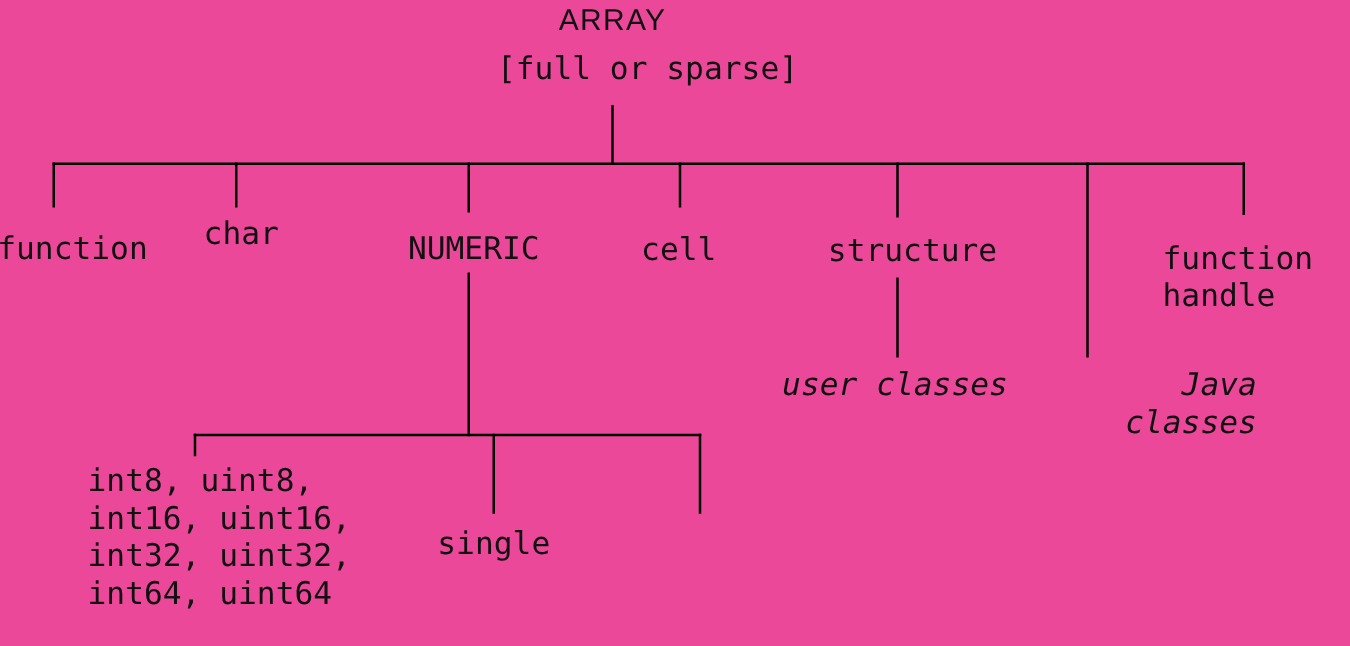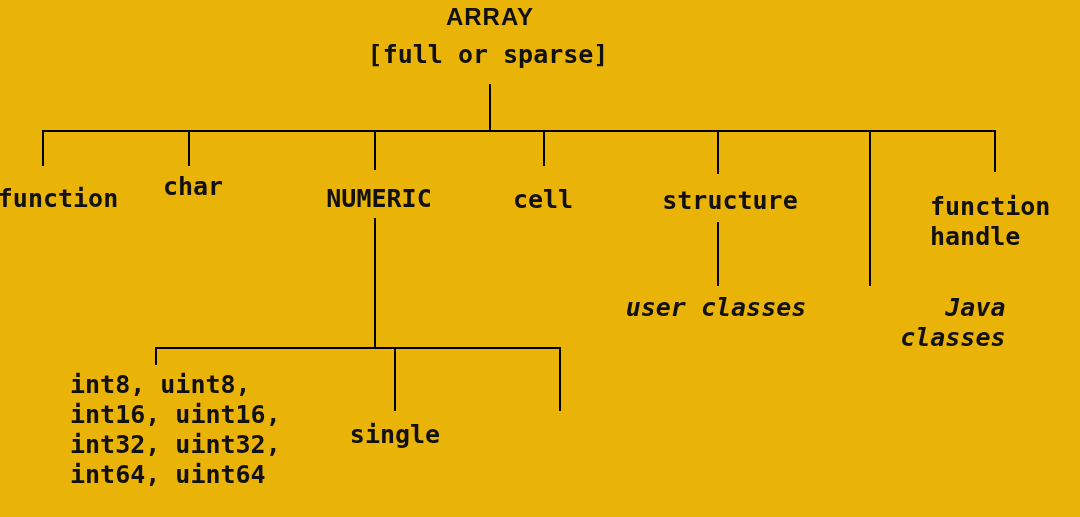--- a/index.html
+++ b/index.html
@@ -4,25 +4,24 @@
 <style>
   html, body {
     margin: 0;
     padding: 0;
     background: #ffffff;
   }
   #diagram {
     position: relative;
     width: 1080px;
     height: 517px;
-    background: #eab308;
+    background: #ec4899;
     color: #111111;
     font-family: "DejaVu Sans Mono", monospace;
     overflow: hidden;
-    font-weight: bold;
   }
   .line {
     position: absolute;
     background: #000000;
   }
   .vline { width: 2px; }
   .hline { height: 2px; }
   .label {
     position: absolute;
     font-size: 25px;
@@ -58,21 +57,21 @@
 
   <div class="line vline" style="left:717px; top:222px; height:64px;"></div>
 
   <div class="line vline" style="left:374px; top:218px; height:131px;"></div>
   <div class="line hline" style="left:155px; top:347px; width:406px;"></div>
   <div class="line vline" style="left:155px; top:347px; height:18px;"></div>
   <div class="line vline" style="left:394px; top:347px; height:64px;"></div>
   <div class="line vline" style="left:559px; top:347px; height:64px;"></div>
 
   <div class="label center sans" style="left:490px; top:2px; font-size:24px;">ARRAY</div>
-  <div class="label center" style="left:488px; top:40px;">[full or sparse]</div>
+  <div class="label center" style="left:518px; top:40px;">[full or sparse]</div>
 
   <div class="label center" style="left:58px; top:184px;">function</div>
   <div class="label center" style="left:193px; top:172px;">char</div>
   <div class="label center" style="left:379px; top:184px;">NUMERIC</div>
   <div class="label center" style="left:543px; top:185px;">cell</div>
   <div class="label" style="left:930px; top:192px;">function
 handle</div>
   <div class="label center" style="left:730px; top:186px;">structure</div>
 
   <div class="label center italic" style="left:716px; top:293px;">user classes</div>

